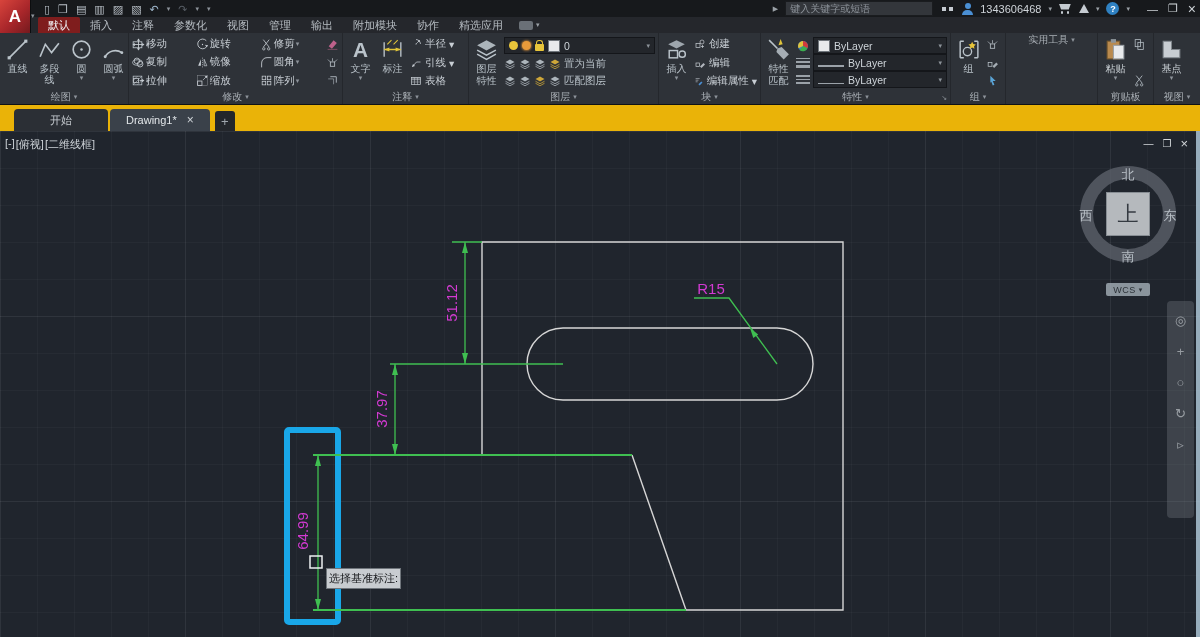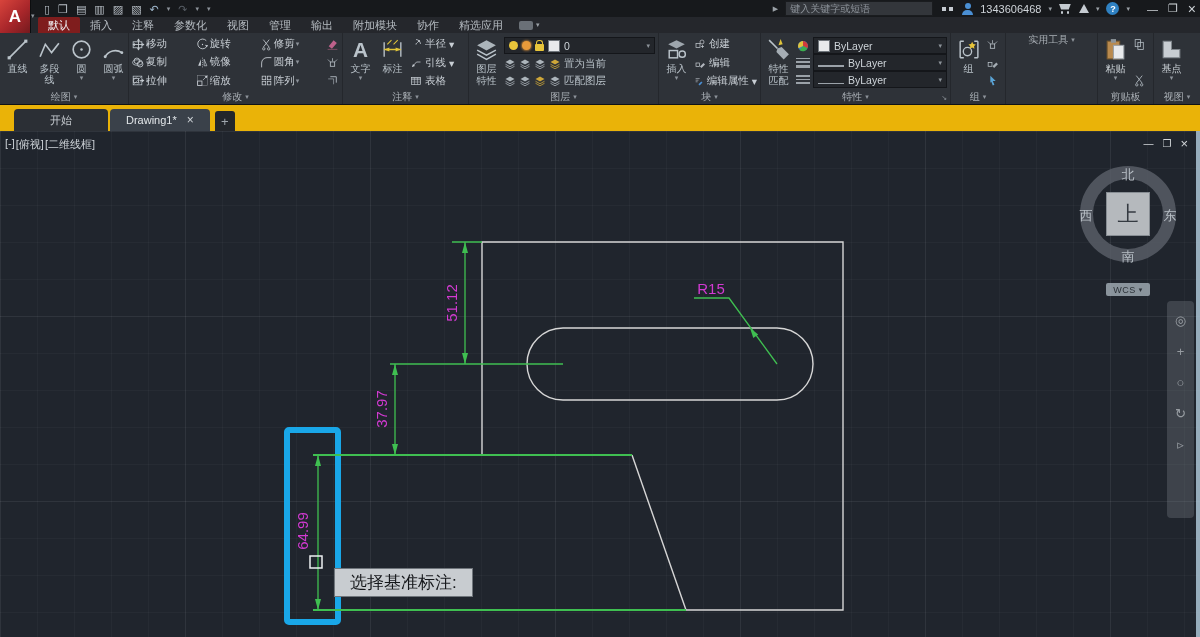--- a/index.html
+++ b/index.html
@@ -87,21 +87,21 @@
   .cv-svg{position:absolute;left:0;top:0;}
   .vp-label{position:absolute;left:5px;top:6px;display:flex;gap:1px;color:#ced3d8;font-size:11px;}
   .cv-winbtns{position:absolute;right:12px;top:5px;display:flex;gap:9px;color:#d3d7da;font-size:10px;align-items:center;}
   .cv-winbtns .x{font-size:13px;}
   .cube-ring{position:absolute;left:1080px;top:35px;width:96px;height:96px;box-sizing:border-box;border:13px solid rgba(92,98,106,.78);border-radius:50%;}
   .cube-face{position:absolute;left:1106px;top:61px;width:44px;height:44px;background:#b5b9bd;border:1px solid #878d93;color:#343a41;font-size:21px;display:flex;align-items:center;justify-content:center;box-sizing:border-box;}
   .cdir{position:absolute;width:18px;text-align:center;color:#b8bfc6;font-size:13px;}
   .wcs{position:absolute;left:1106px;top:152px;width:44px;height:13px;background:rgba(158,168,176,.85);border-radius:2px;color:#2c3238;font-size:9px;display:flex;align-items:center;justify-content:center;gap:3px;letter-spacing:.5px;}
   .navbar{position:absolute;left:1167px;top:170px;width:27px;height:205px;background:rgba(139,146,153,.28);border-radius:4px;display:flex;flex-direction:column;align-items:center;padding-top:12px;gap:16px;color:rgba(222,228,232,.55);font-size:13px;}
   .edge-strip{position:absolute;left:1196px;top:0;width:4px;height:507px;background:#b5cfe0;opacity:.8;}
-  .tooltip{position:absolute;left:326px;top:437px;background:#c8ccd0;border:1px solid #6f757b;color:#15171a;font-size:17px;padding:2px 15px;white-space:nowrap;margin-left:8px;}
+  .tooltip{position:absolute;left:326px;top:437px;background:#c8ccd0;border:1px solid #6f757b;color:#15171a;font-size:11px;padding:2px 2px;white-space:nowrap;}
   svg.symdef{position:absolute;width:0;height:0;}
   .icongray{color:#bac3ca;}
   .iconpink{color:#d86a9a;}
   .iconyellow{color:#e0b43a;}
 </style>
 </head>
 <body>
 
 <div class="app">
 

